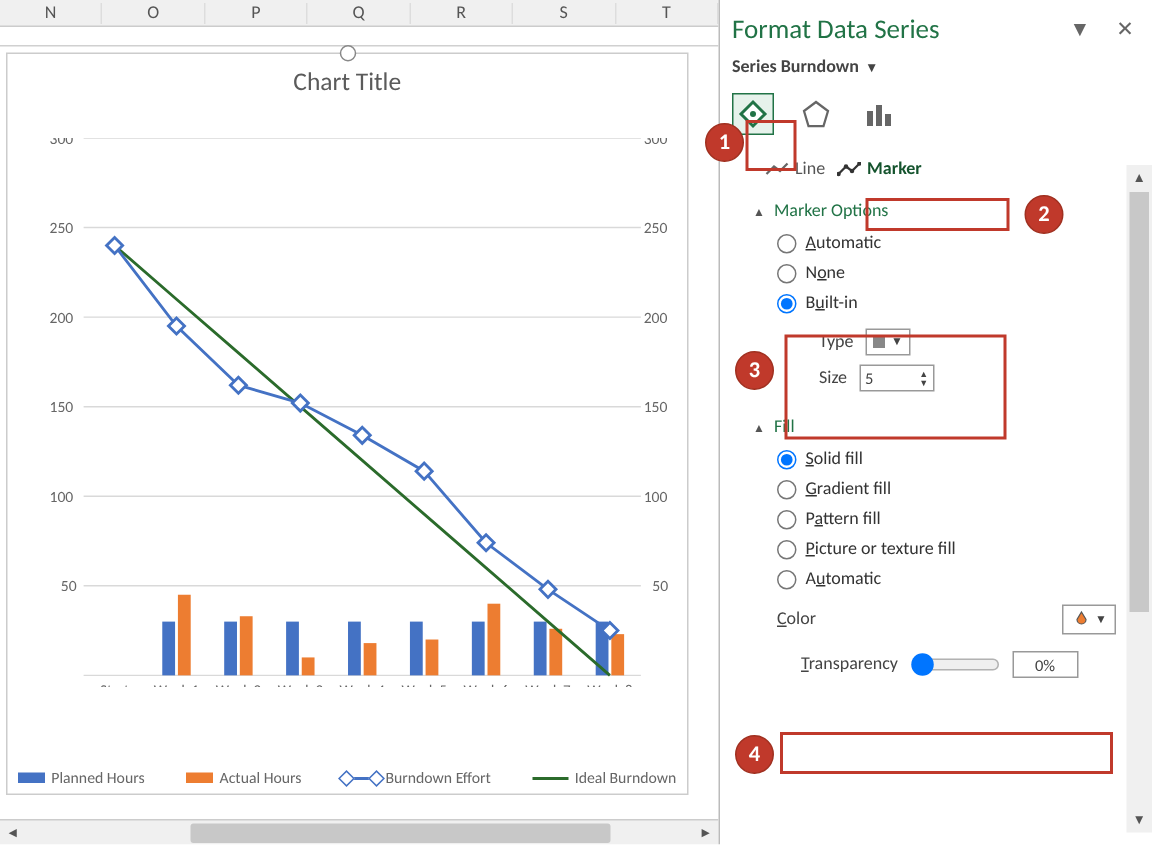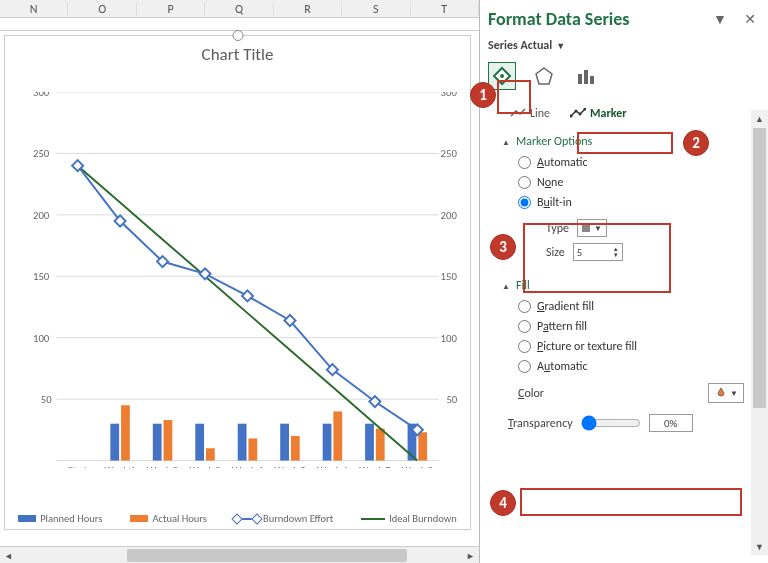--- a/index.html
+++ b/index.html
@@ -36,21 +36,21 @@
     border-right: 1px solid #ddd;
     color: #555;
   }
   .row2 {
     height: 13px;
     border-bottom: 1px solid #d0d0d0;
     background: #fff;
   }
   .chart-box {
     position: relative;
-    margin: 4px 8px 0 4px;
+    margin: 4px 20px 0 4px;
     height: 495px;
     background: #fff;
     border: 1px solid #ccc;
   }
   .resize-dot {
     position: absolute;
     left: 50%;
     top: -6px;
     width: 11px;
     height: 11px;
@@ -152,21 +152,21 @@
   }
   .fp-title-row {
     display: flex;
     justify-content: space-between;
     align-items: center;
     margin-bottom: 4px;
   }
   .fp-title {
     color: #217346;
     font-size: 18px;
-    font-weight: 700;
+    font-weight: 400;
   }
   .fp-close, .fp-dd {
     width: 16px; text-align: center;
     color: #666; font-size: 14px; cursor: pointer;
   }
   .subhead {
     font-weight: bold;
     color: #444;
     font-size: 12px;
     padding: 4px 0 10px;
@@ -183,21 +183,20 @@
   .icon-box {
     width: 28px; height: 28px;
     display: flex; align-items: center; justify-content: center;
   }
   .icon-box.selected {
     border: 1px solid #217346;
     background: #e6f2eb;
   }
   .tabstrip {
     display: flex;
-    gap: 12px;
     padding: 4px 0 6px 18px;
   }
   .tabstrip .tab {
     display: inline-flex;
     align-items: center;
     gap: 4px;
     padding: 2px 4px;
     color: #555;
   }
   .tab.sel {
@@ -257,21 +256,21 @@
     padding: 3px 4px;
   }
   .color-btn {
     width: 36px; height: 20px;
     border: 1px solid #999;
     display: flex; align-items: center; justify-content: center;
     gap: 2px;
   }
   .transp-row {
     display: flex; align-items: center; gap: 6px;
-    margin-left: 16px;
+    margin-left: 42px;
     padding: 3px 4px;
   }
   .transp-row input[type=range] {
     width: 60px;
   }
   .pct-box {
     border: 1px solid #999;
     width: 44px; height: 18px;
     display: flex; align-items: center; justify-content: center;
     font-size: 11px;
@@ -438,21 +437,21 @@
 
   <div class="format-panel">
     <div class="fp-title-row">
       <div class="fp-title">Format Data Series</div>
       <div style="display:flex;gap:14px">
         <div class="fp-dd">▼</div>
         <div class="fp-close">✕</div>
       </div>
     </div>
     <div class="subhead">
-      <span>Series Actual</span>
+      <span>Series Burndown</span>
       <span style="font-size:9px">▼</span>
     </div>
 
     <div class="icon-row" style="position:relative">
       <div class="icon-box selected">
         <svg width="20" height="20">
             <polygon points="10,2 18,10 10,18 2,10" fill="#fff" stroke="#217346" stroke-width="2"></polygon>
             <circle cx="10" cy="10" r="2" fill="#217346"></circle>
           </svg>
       </div>
@@ -520,20 +519,24 @@
                 <span>▼</span>
               </span>
           </span>
         </div>
       </div>
     </div>
 
     <div class="section-label">Fill</div>
     <div class="opt-group">
       <div class="opt-row">
+          <input type="radio" name="fo" checked="" style="">
+          <span><u>S</u>olid fill</span>
+        </div>
+      <div class="opt-row">
           <input type="radio" name="fo" style="">
           <span><u>G</u>radient fill</span>
         </div>
       <div class="opt-row">
           <input type="radio" name="fo" style="">
           <span>P<u>a</u>ttern fill</span>
         </div>
       <div class="opt-row">
           <input type="radio" name="fo" style="">
           <span><u>P</u>icture or texture fill</span>

